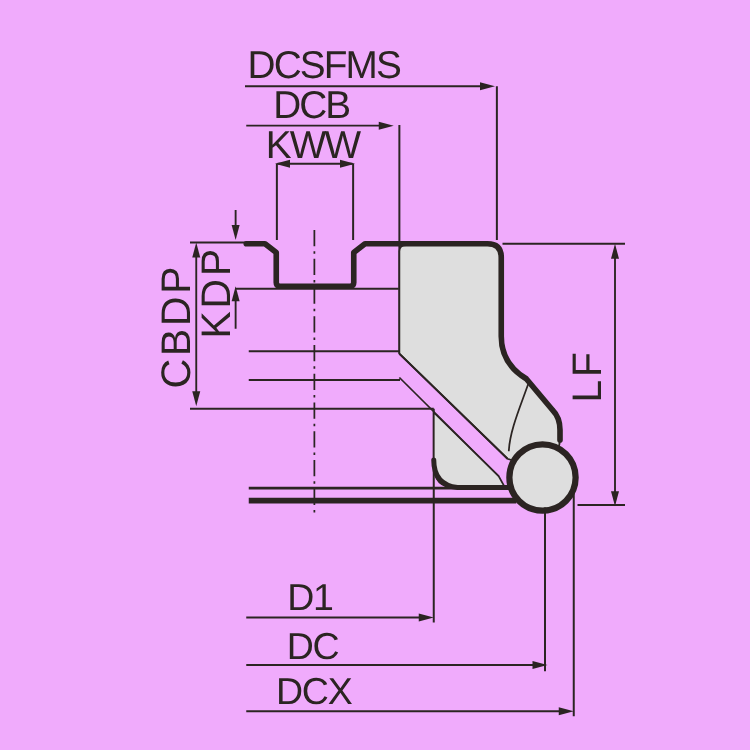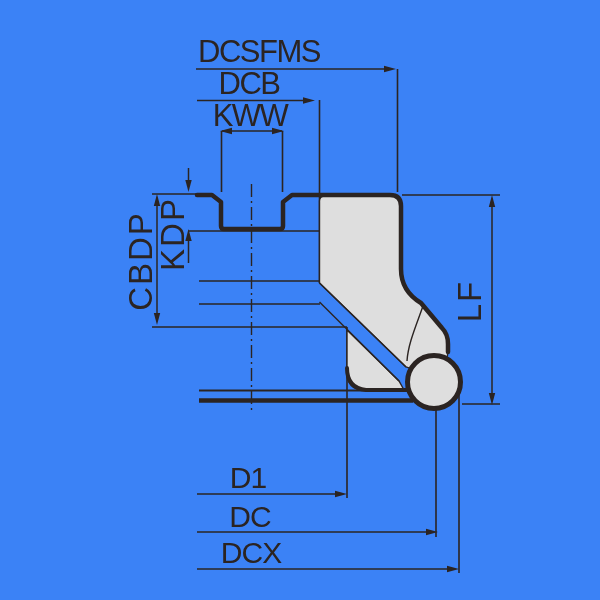--- a/index.html
+++ b/index.html
@@ -1,16 +1,16 @@
 <!DOCTYPE html>
 <html><head>
 <meta charset="utf-8">
 <style>
   html,body{margin:0;padding:0;background:#ffffff;}
-  .stage{position:relative;width:600px;height:600px;background:#3b82f6;overflow:hidden;
+  .stage{position:relative;width:600px;height:600px;background:#f0abfc;overflow:hidden;
          font-family:"Liberation Sans",sans-serif;}
   svg{display:block;}
   text{fill:#2b2422;}
   .dim-label{font-size:31px;letter-spacing:-1.5px;}
   .dim-label-sm{font-size:30px;letter-spacing:-1px;}
   .dim-label-rot{font-size:33px;letter-spacing:2px;}
 </style>
 </head>
 <body>
 

